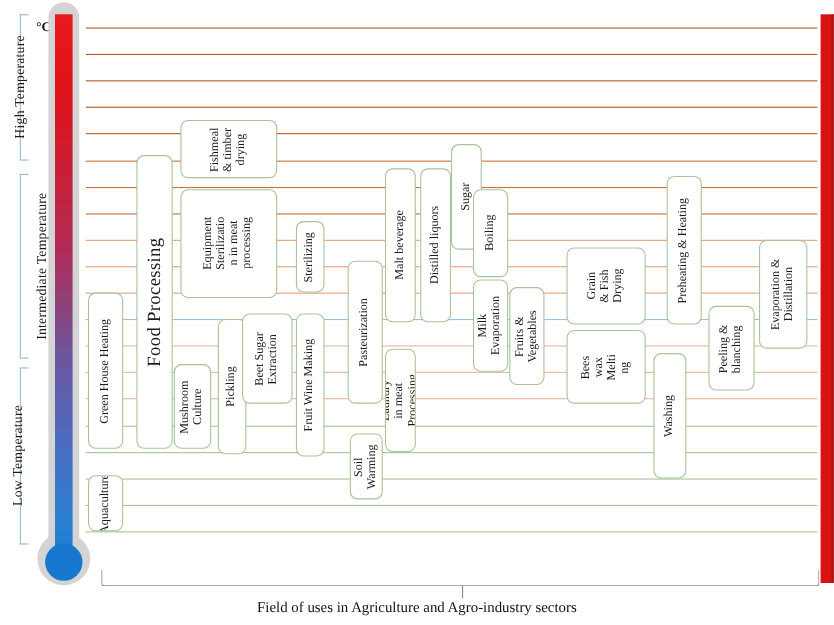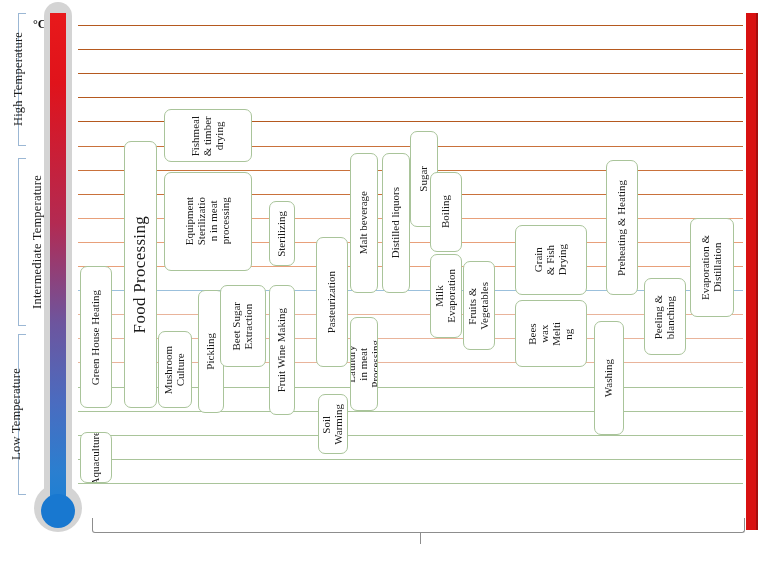--- a/index.html
+++ b/index.html
@@ -228,14 +228,15 @@
       <div class="ubox" style="left: 612px; width: 44px; top: 217.842px; height: 98.8316px;">
         <span>Evaporation &amp;
 Distillation</span>
       </div>
     </div>
 
   <div id="redbar"></div>
 
   <div id="bracket"></div>
   <div id="bracket-tick"></div>
+  <div id="caption">Field of uses in Agriculture and Agro-industry sectors</div>
 
 </div>
 
 </body></html>

